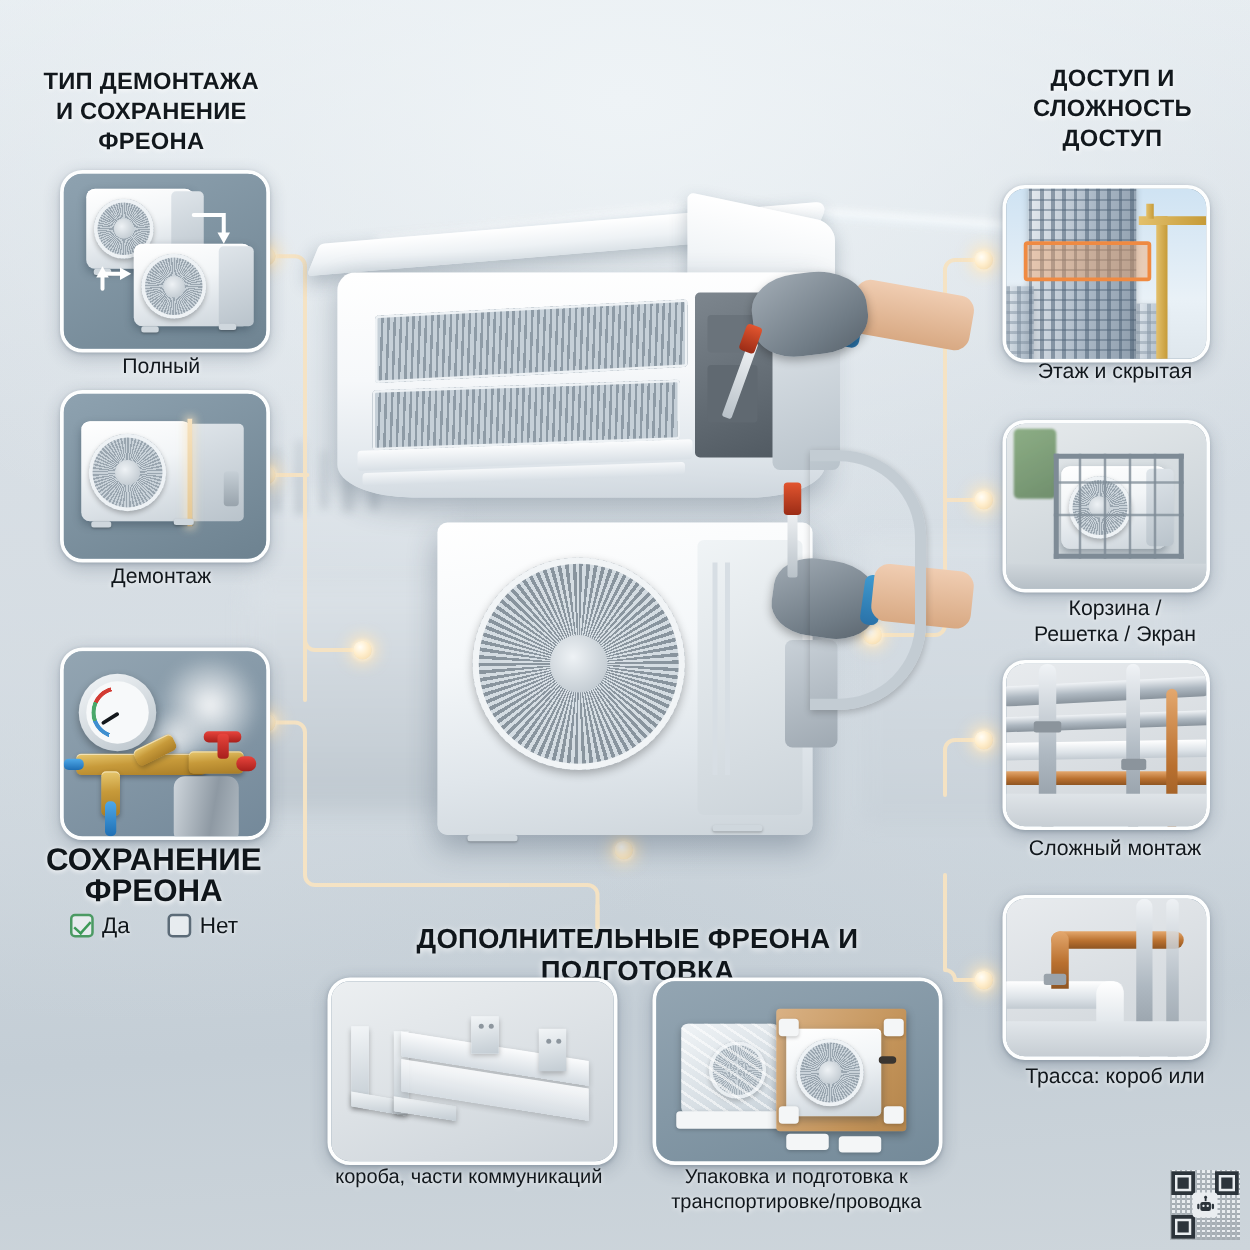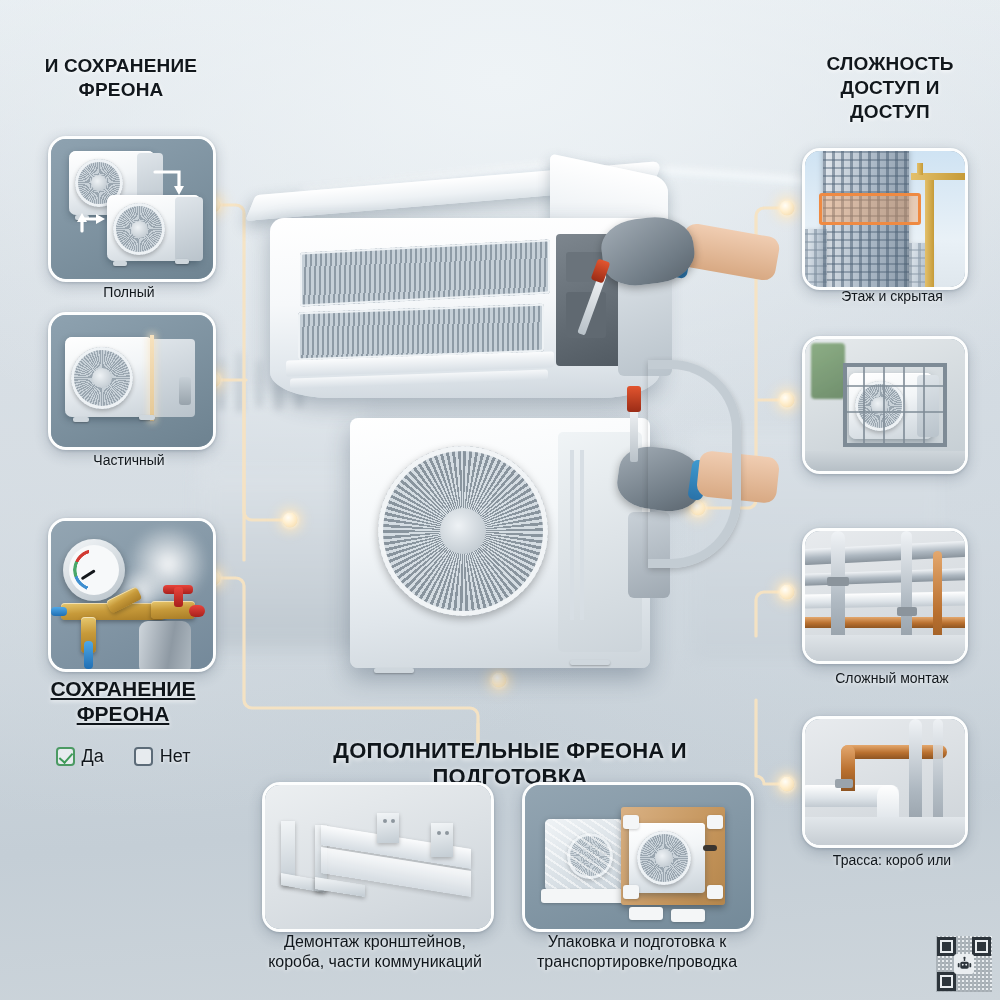--- a/index.html
+++ b/index.html
@@ -54,34 +54,33 @@
 
   
   .card{
     position:absolute;border-radius:18px;overflow:hidden;
     border:3px solid #fdfefe;
     box-shadow:0 4px 14px rgba(40,60,80,.24),0 1px 3px rgba(40,60,80,.2);
     background:#8fa2b0;
   }
   .cap{
     position:absolute;text-align:center;color:#11171c;
-    font-size:14px;line-height:21px;
+    font-size:17px;line-height:21px;
     text-shadow:0 1px 4px rgba(255,255,255,.9);
   }
   .capSm{font-size:16px;line-height:20px;}
 
   
   .freonTitle{
     position:absolute;left:18px;top:676px;width:210px;text-align:center;
-    font-weight:bold;font-size:21px;line-height:25px;color:#0f151a;
+    font-weight:bold;font-size:25px;line-height:25px;color:#0f151a;
     text-shadow:0 1px 4px rgba(255,255,255,.95);
-    text-decoration:underline;
   }
   .checkRow{position:absolute;left:18px;top:730px;width:210px;
-    display:flex;justify-content:center;align-items:center;gap:30px;margin-top:16px;}
+    display:flex;justify-content:center;align-items:center;gap:30px;}
   .chk{display:flex;align-items:center;gap:7px;}
   .box{
     width:19px;height:19px;border-radius:4px;border:2px solid #5c6b78;
     background:rgba(255,255,255,.55);position:relative;box-sizing:border-box;
   }
   .box.on{border-color:#4b9a63;}
   .box.on:after{
     content:"";position:absolute;left:4px;top:1px;width:6px;height:11px;
     border:solid #3d9a58;border-width:0 2.6px 2.6px 0;transform:rotate(42deg);
   }
@@ -280,20 +279,21 @@
     <div class="glove" style="left:368px;top:288px;width:84px;height:62px;transform:rotate(8deg);"></div>
     <div class="cuff" style="left:440px;top:300px;width:15px;height:40px;transform:rotate(8deg);"></div>
     <div class="arm" style="left:448px;top:294px;width:80px;height:46px;transform:rotate(6deg);"></div>
     <div class="driver" style="left:380px;top:246px;width:8px;height:56px;"></div>
     <div class="driverGrip" style="left:377px;top:226px;width:14px;height:26px;"></div>
 
     <div class="hoseGrey" style="left:398px;top:200px;width:84px;height:190px;border-radius:0 70px 70px 0;border-left:none;"></div>
   </div>
 
   <div class="colTitle" id="leftTitle">
+    <div>ТИП ДЕМОНТАЖА</div>
     <div>И СОХРАНЕНИЕ</div>
     <div>ФРЕОНА</div>
   </div>
 
   <div class="card" style="left:48px;top:136px;width:162px;height:140px;">
     <div class="sceneBG" style="background:linear-gradient(155deg,#8ea2b0,#6f8492);"></div>
     <div class="acBody" style="left:18px;top:12px;width:86px;height:64px;"></div>
     <div class="fan" style="left:24px;top:20px;width:48px;height:48px;"></div>
     <div class="fanHub" style="left:40px;top:36px;width:16px;height:16px;"></div>
     <div class="acSide" style="left:86px;top:14px;width:26px;height:62px;"></div>
@@ -319,21 +319,21 @@
     <div class="sceneBG" style="background:linear-gradient(155deg,#8ea2b0,#6d8290);"></div>
     <div class="acBody" style="left:14px;top:22px;width:88px;height:80px;"></div>
     <div class="fan" style="left:20px;top:32px;width:62px;height:62px;"></div>
     <div class="fanHub" style="left:41px;top:53px;width:20px;height:20px;"></div>
     <div class="acSide" style="left:100px;top:24px;width:44px;height:78px;"></div>
     <div style="position:absolute;left:99px;top:20px;width:4px;height:86px;background:linear-gradient(180deg,#f7e2be,#e4c793);box-shadow:0 0 7px 2px rgba(248,228,194,.7);"></div>
     <div style="position:absolute;left:128px;top:62px;width:12px;height:28px;border-radius:3px;background:linear-gradient(180deg,#c6cfd6,#98a3ac);"></div>
     <div class="foot" style="left:22px;top:102px;width:16px;"></div>
     <div class="foot" style="left:88px;top:100px;width:16px;"></div>
   </div>
-  <div class="cap" style="left:48px;top:450px;width:162px;">Частичный</div>
+  <div class="cap" style="left:48px;top:450px;width:162px;">Демонтаж</div>
 
   <div class="card" style="left:48px;top:518px;width:162px;height:148px;">
     <div class="sceneBG" style="background:linear-gradient(155deg,#93a5b2,#74899a);"></div>
     <div class="steam" style="left:72px;top:6px;width:90px;height:74px;"></div>
     <div class="steam" style="left:60px;top:50px;width:60px;height:40px;opacity:.85;"></div>
     <div class="gaugeRing" style="left:12px;top:18px;width:62px;height:62px;"></div>
     <div class="gaugeFace" style="left:18px;top:24px;width:50px;height:50px;">
       <div class="gaugeArc" style="position:absolute;left:4px;top:4px;width:42px;height:42px;
         background:conic-gradient(from 200deg,#3f8fd0 0deg 50deg,#4aa86a 50deg 95deg,#d23b33 95deg 145deg,rgba(0,0,0,0) 145deg 360deg);
         -webkit-mask:radial-gradient(circle,transparent 58%,#000 60%);mask:radial-gradient(circle,transparent 58%,#000 60%);"></div>
@@ -360,22 +360,22 @@
       <span class="box on"></span>
       <span class="chkLabel">Да</span>
     </div>
     <div class="chk">
       <span class="box"></span>
       <span class="chkLabel">Нет</span>
     </div>
   </div>
 
   <div class="colTitle" id="rightTitle">
+    <div>ДОСТУП И</div>
     <div>СЛОЖНОСТЬ</div>
-    <div>ДОСТУП И</div>
     <div>ДОСТУП</div>
   </div>
 
   <div class="card" style="left:802px;top:148px;width:160px;height:136px;">
     <div class="sky"></div>
     <div class="tower" style="left:18px;top:-4px;width:86px;height:142px;">
       <div class="winGrid"></div>
     </div>
     <div class="tower" style="left:0px;top:78px;width:22px;height:62px;opacity:.7;">
       <div class="winGrid"></div>
@@ -404,20 +404,24 @@
     <div class="cageBar" style="left:38px;top:104px;width:104px;height:4px;"></div>
     <div class="cageBar" style="left:38px;top:24px;width:4px;height:84px;"></div>
     <div class="cageBar" style="left:138px;top:24px;width:4px;height:84px;"></div>
     <div class="cageBar" style="left:58px;top:24px;width:2px;height:84px;opacity:.8;"></div>
     <div class="cageBar" style="left:78px;top:24px;width:2px;height:84px;opacity:.8;"></div>
     <div class="cageBar" style="left:98px;top:24px;width:2px;height:84px;opacity:.8;"></div>
     <div class="cageBar" style="left:118px;top:24px;width:2px;height:84px;opacity:.8;"></div>
     <div class="cageBar" style="left:38px;top:46px;width:104px;height:2px;opacity:.75;"></div>
     <div class="cageBar" style="left:38px;top:72px;width:104px;height:2px;opacity:.75;"></div>
     <div style="position:absolute;left:0;bottom:0;width:160px;height:20px;background:linear-gradient(180deg,#cfd6db,#b6bfc6);"></div>
+  </div>
+  <div class="cap" style="left:792px;top:476px;width:200px;">
+    <div>Корзина /</div>
+    <div>Решетка / Экран</div>
   </div>
 
   <div class="card" style="left:802px;top:528px;width:160px;height:130px;">
     <div class="wall"></div>
     <div class="pipe pipeSteel" style="left:-6px;top:14px;width:172px;height:16px;transform:rotate(-3deg);"></div>
     <div class="pipe pipeSteel" style="left:-6px;top:40px;width:172px;height:12px;transform:rotate(-2deg);"></div>
     <div class="pipe pipeWhite" style="left:-6px;top:62px;width:172px;height:14px;transform:rotate(-1deg);"></div>
     <div class="pipe pipeCopper" style="left:-6px;top:86px;width:172px;height:11px;"></div>
     <div class="pipe pipeSteel" style="left:26px;top:0px;width:14px;height:132px;"></div>
     <div class="pipe pipeSteel" style="left:96px;top:0px;width:11px;height:132px;"></div>
@@ -454,21 +458,20 @@
     <div class="ducting" style="left:56px;top:52px;width:150px;height:20px;transform:skewY(9deg);"></div>
     <div class="ducting" style="left:56px;top:74px;width:150px;height:26px;transform:skewY(9deg);opacity:.9;"></div>
     <div class="bracket" style="left:112px;top:28px;width:22px;height:30px;"></div>
     <div class="bracket" style="left:166px;top:38px;width:22px;height:34px;"></div>
     <div style="position:absolute;left:118px;top:34px;width:4px;height:4px;border-radius:50%;background:#8d969e;"></div>
     <div style="position:absolute;left:126px;top:34px;width:4px;height:4px;border-radius:50%;background:#8d969e;"></div>
     <div style="position:absolute;left:172px;top:46px;width:4px;height:4px;border-radius:50%;background:#8d969e;"></div>
     <div style="position:absolute;left:180px;top:46px;width:4px;height:4px;border-radius:50%;background:#8d969e;"></div>
   </div>
   <div class="cap capSm" style="left:246px;top:932px;width:258px;">
-    <div>Демонтаж кронштейнов,</div>
     <div>короба, части коммуникаций</div>
   </div>
 
   <div class="card" style="left:522px;top:782px;width:226px;height:144px;">
     <div class="sceneBG" style="background:linear-gradient(160deg,#93a5b2,#748a99);"></div>
     <div class="wrapUnit" style="left:20px;top:34px;width:78px;height:72px;"></div>
     <div class="fan" style="left:42px;top:48px;width:46px;height:46px;opacity:.8;"></div>
     <div style="position:absolute;left:20px;top:34px;width:78px;height:72px;
       background:repeating-linear-gradient(34deg,rgba(255,255,255,.55) 0 2px,rgba(255,255,255,0) 2px 7px);border-radius:5px;"></div>
     <div class="foam" style="left:16px;top:104px;width:86px;height:14px;"></div>

